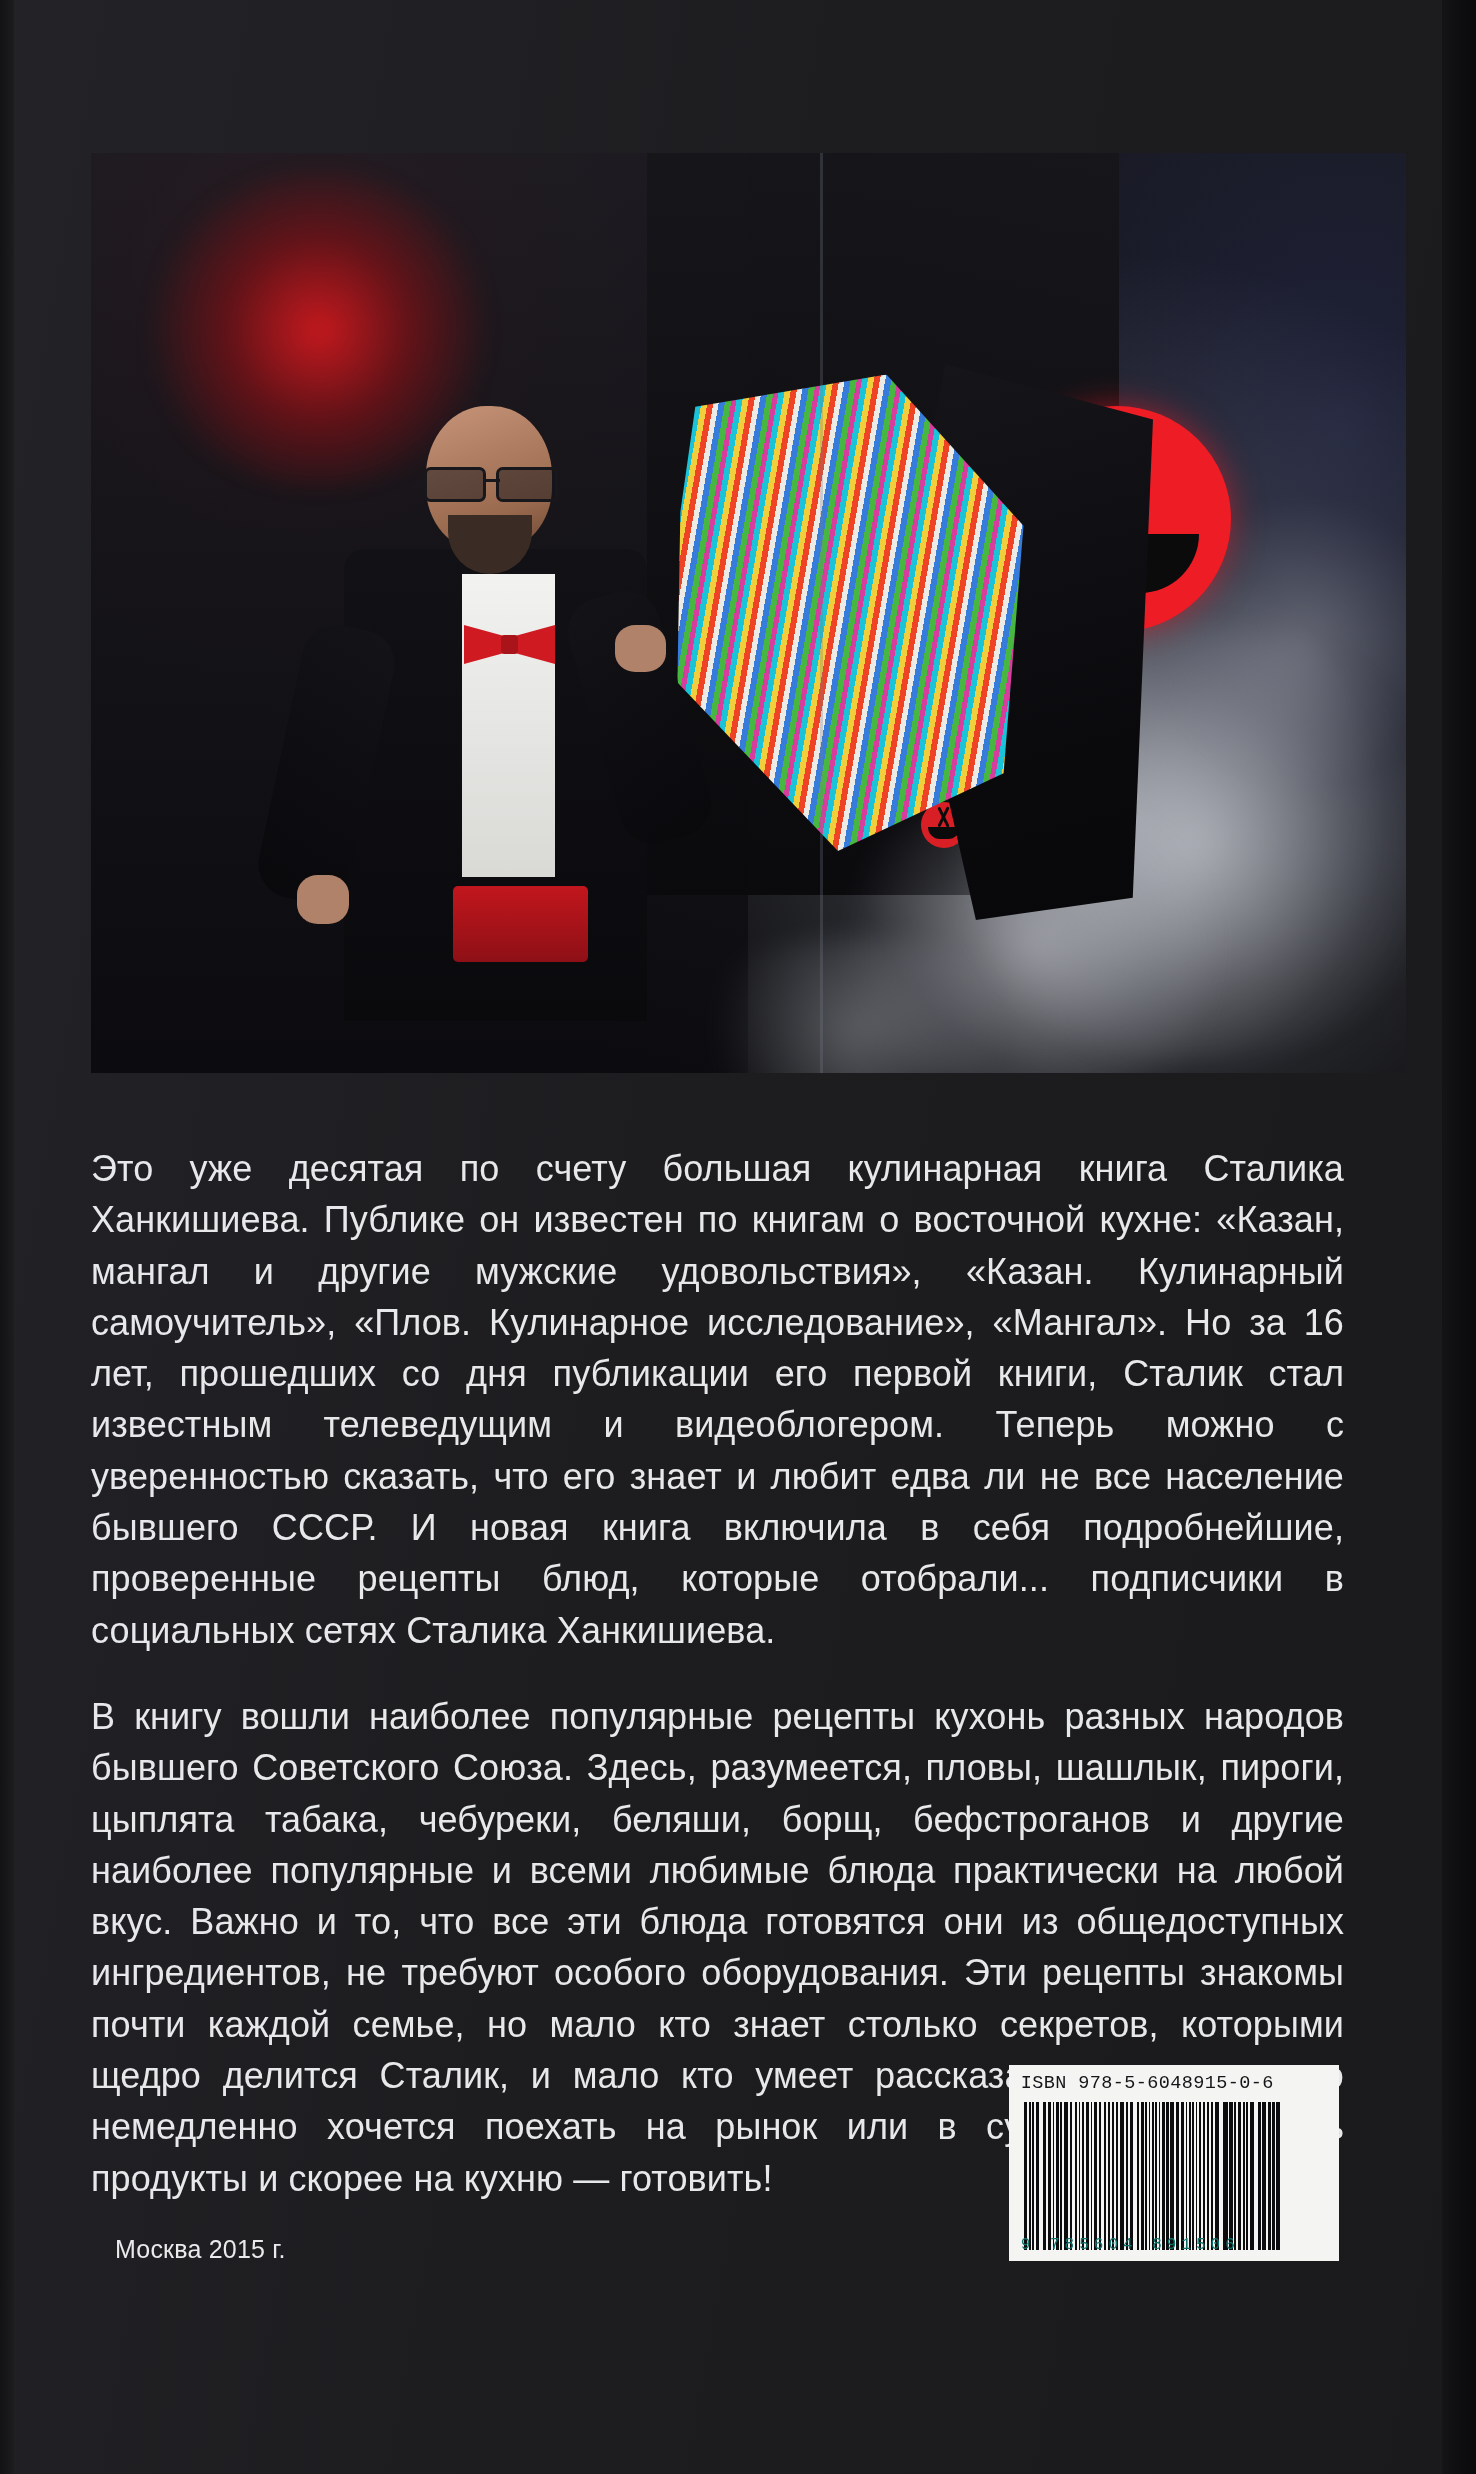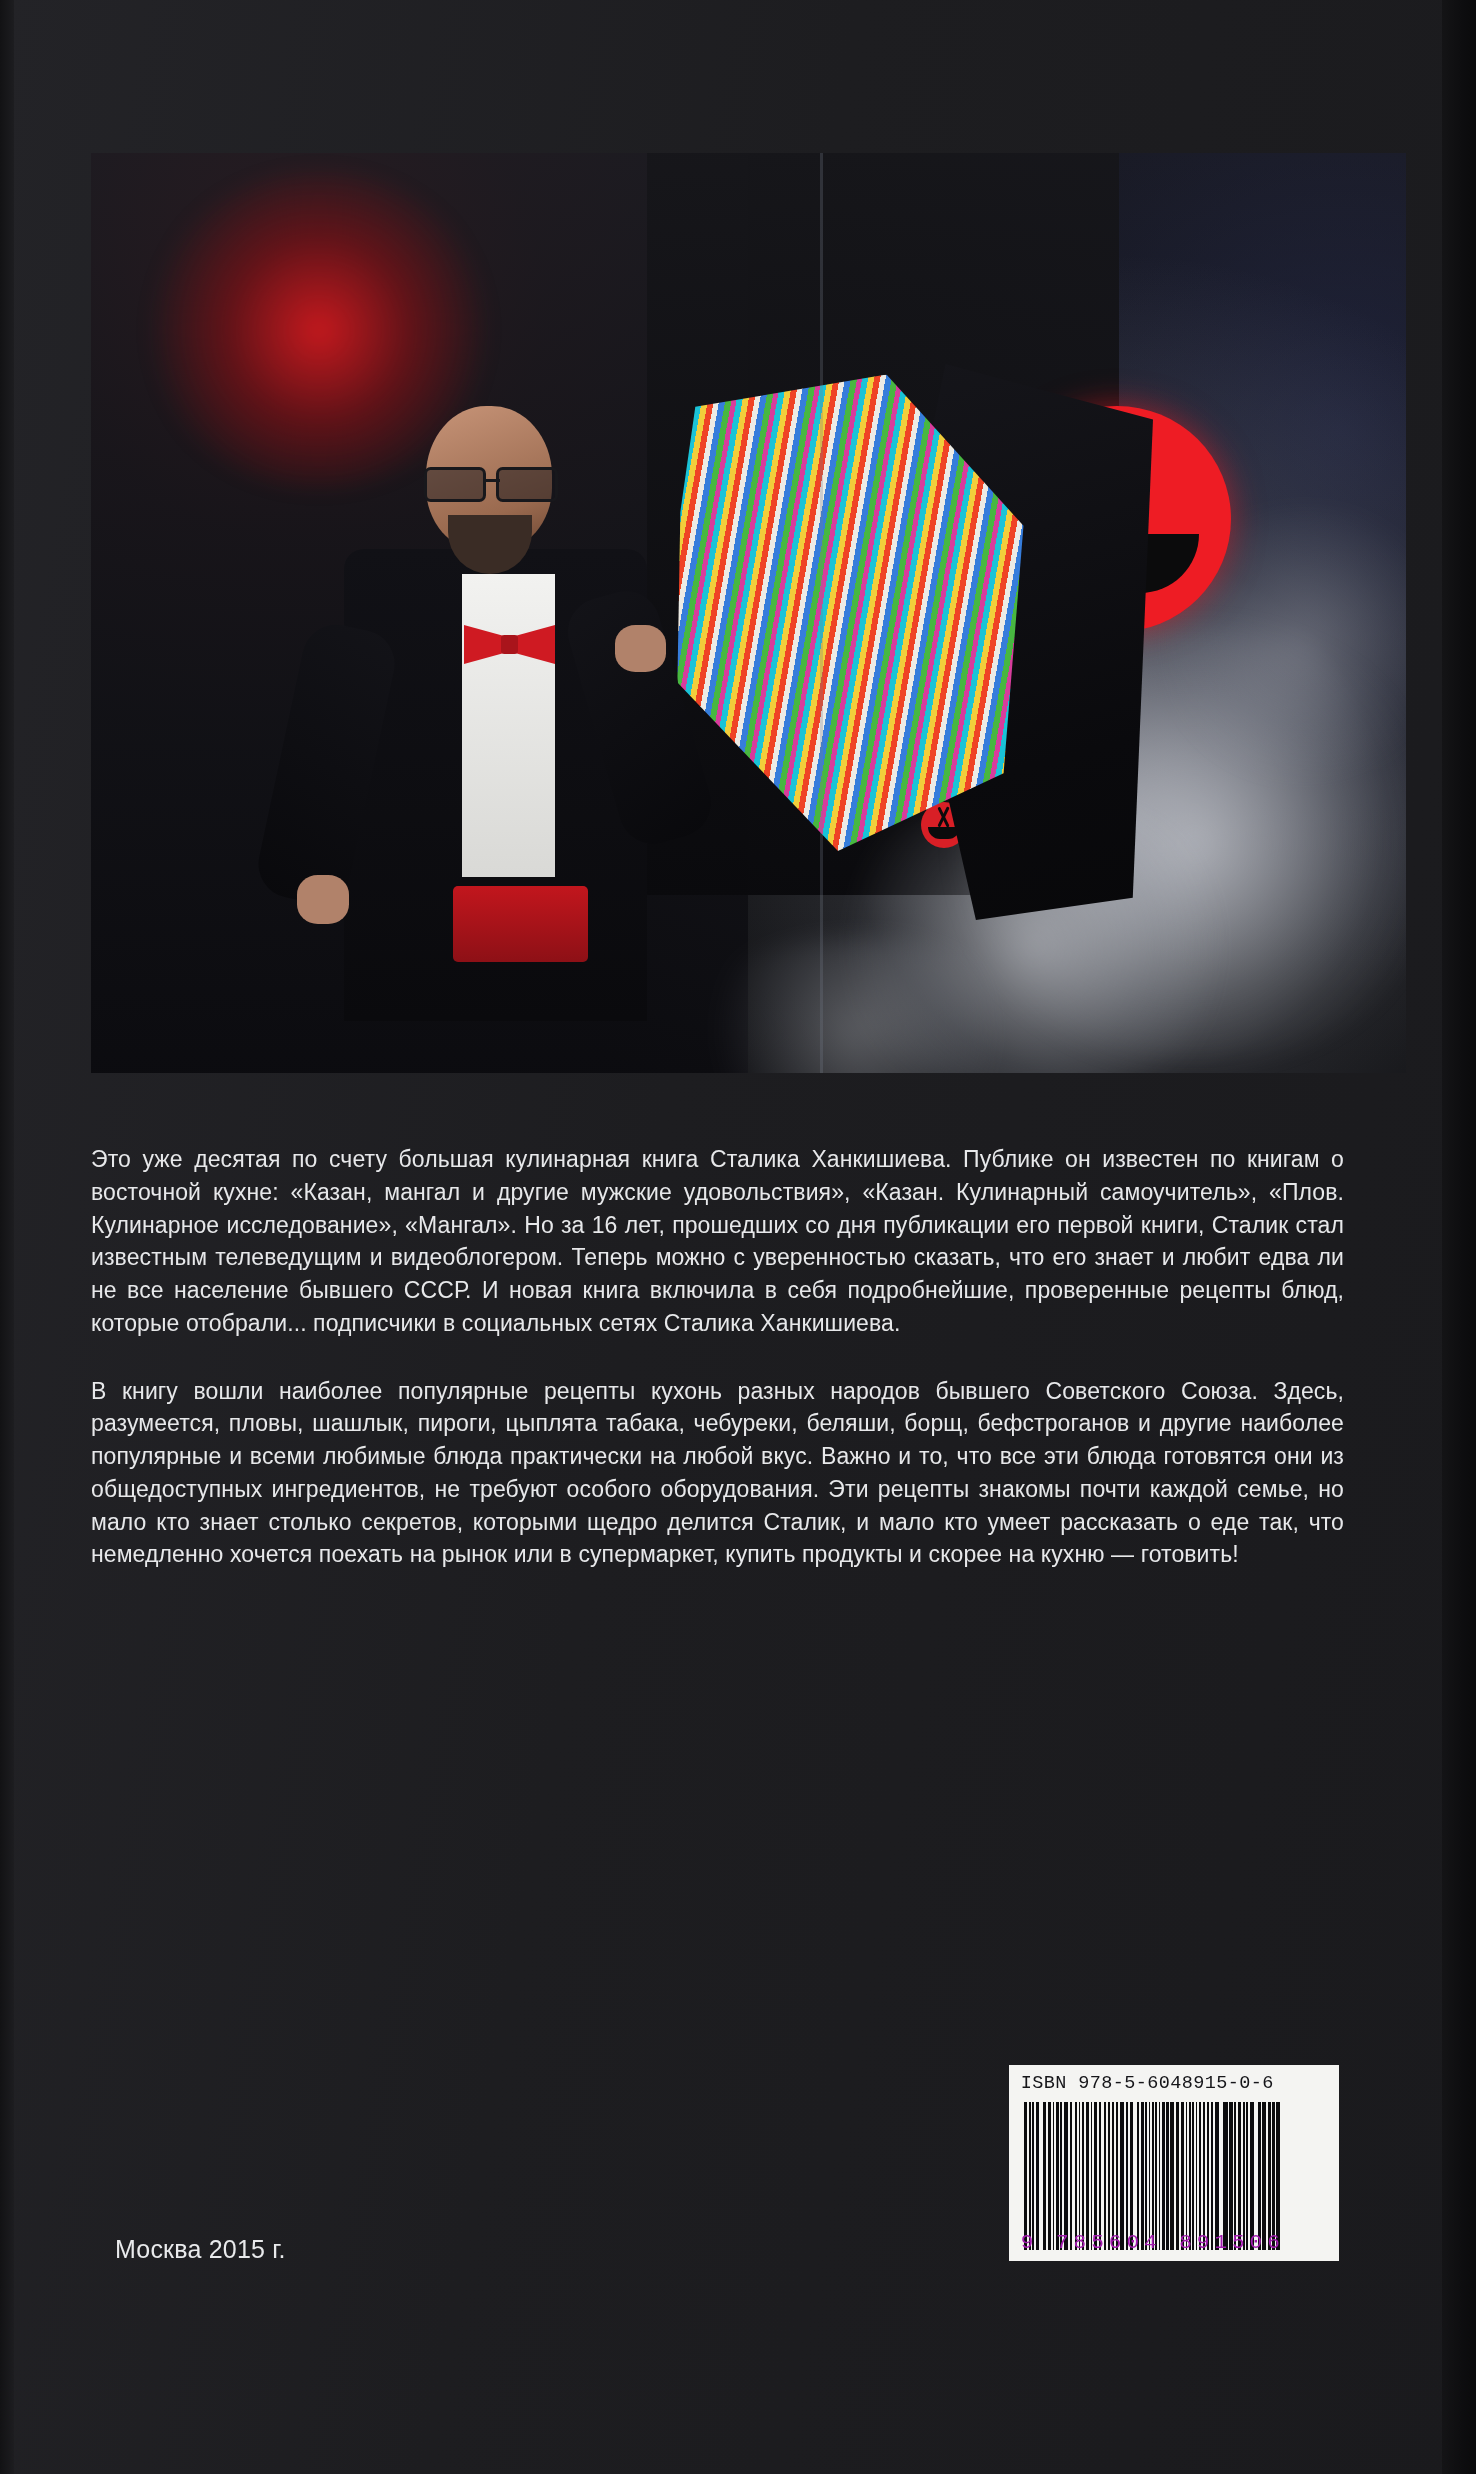--- a/index.html
+++ b/index.html
@@ -275,21 +275,21 @@
     background: rgba(120,125,140,0.28);
   }
 
   
   .text-block {
     position: absolute;
     left: 91px;
     top: 1143px;
     width: 1253px;
     color: #e7e8ea;
-    font-size: 23px;
+    font-size: 36px;
     line-height: 1.425;
     text-align: justify;
     letter-spacing: 0.1px;
   }
   .text-block p { margin: 0 0 35px 0; }
   .text-block p:last-child { margin-bottom: 0; }
 
   
   .barcode-box {
     position: absolute;
@@ -321,22 +321,22 @@
     background: #0c0c0e;
     height: 100%;
     margin-right: 1.7px;
   }
   .barcode-digits {
     position: absolute;
     left: 11.8px;
     bottom: 6.7px;
     width: 282px;
     font-family: "Liberation Mono", monospace;
-    font-size: 21px;
-    color: #a21caf;
+    font-size: 16px;
+    color: #0f766e;
     letter-spacing: 5px;
     white-space: nowrap;
   }
 
   
   .footer-city {
     position: absolute;
     left: 115px;
     top: 2235px;
     color: #e9eaec;

